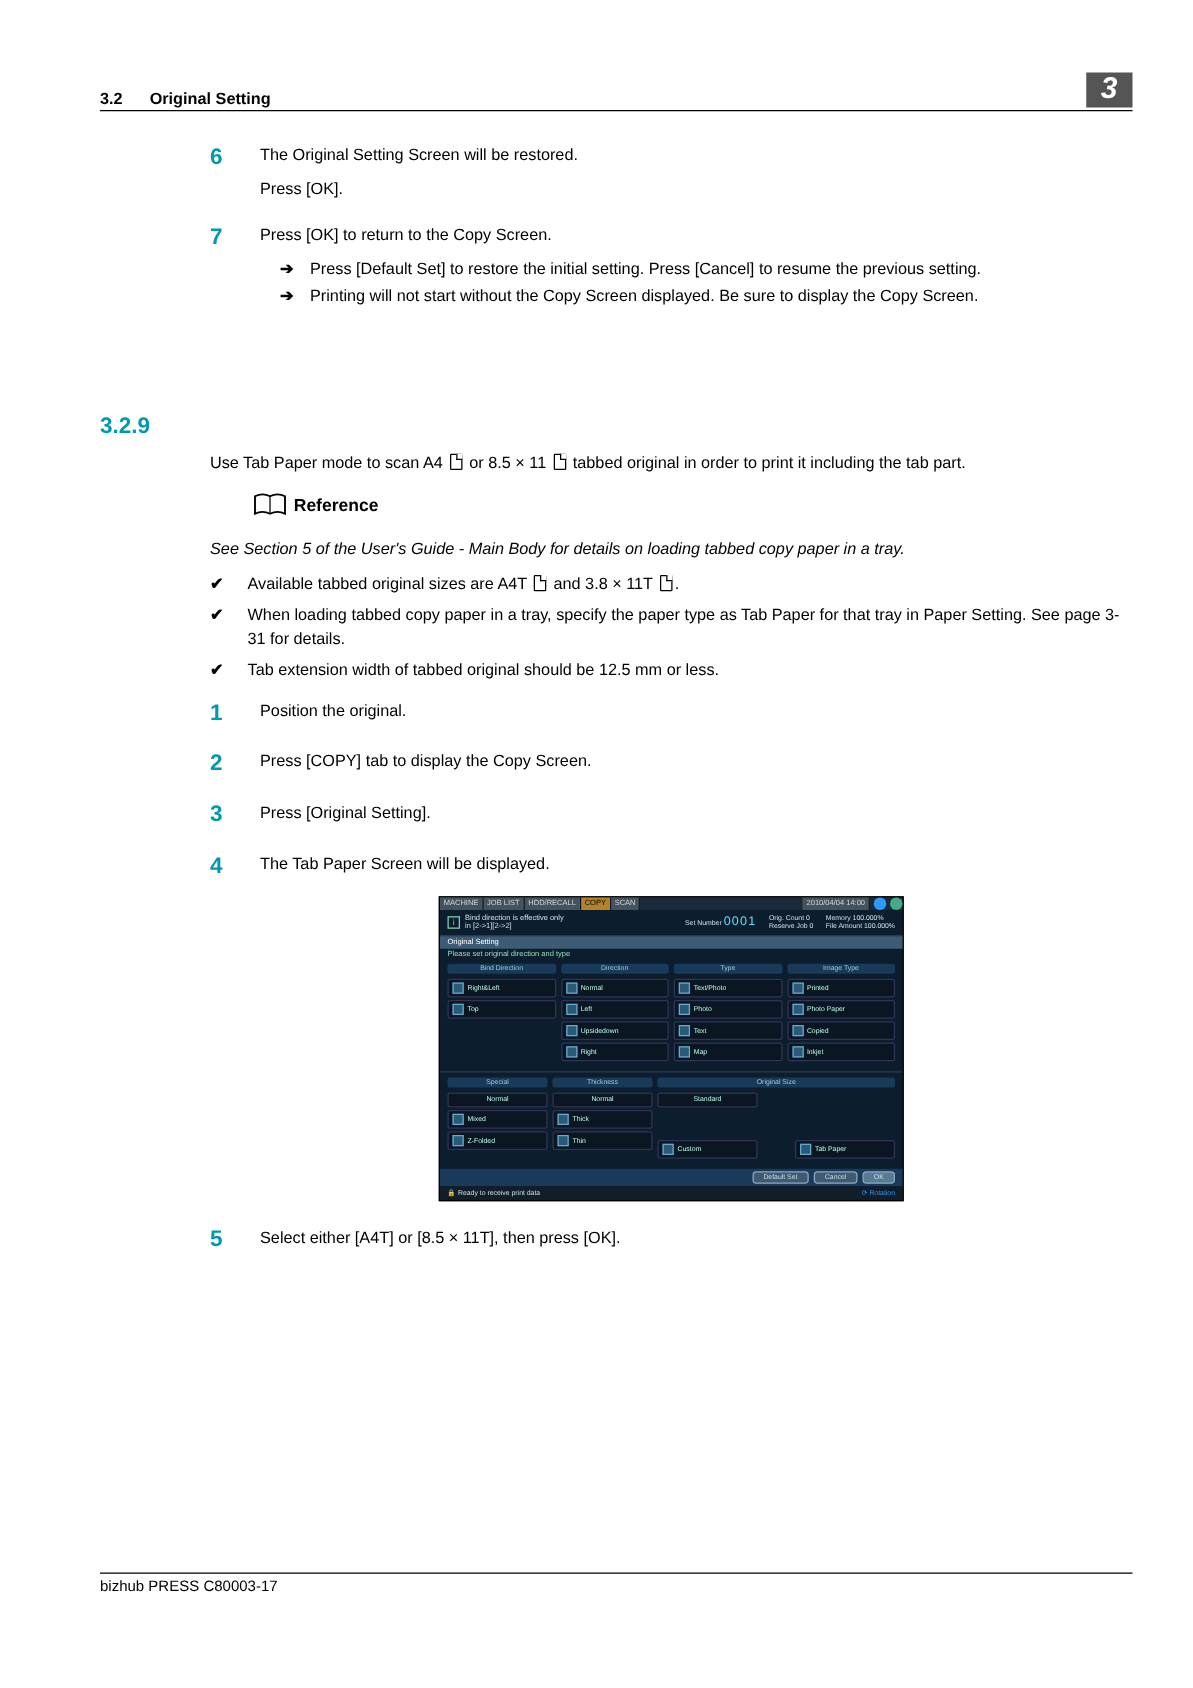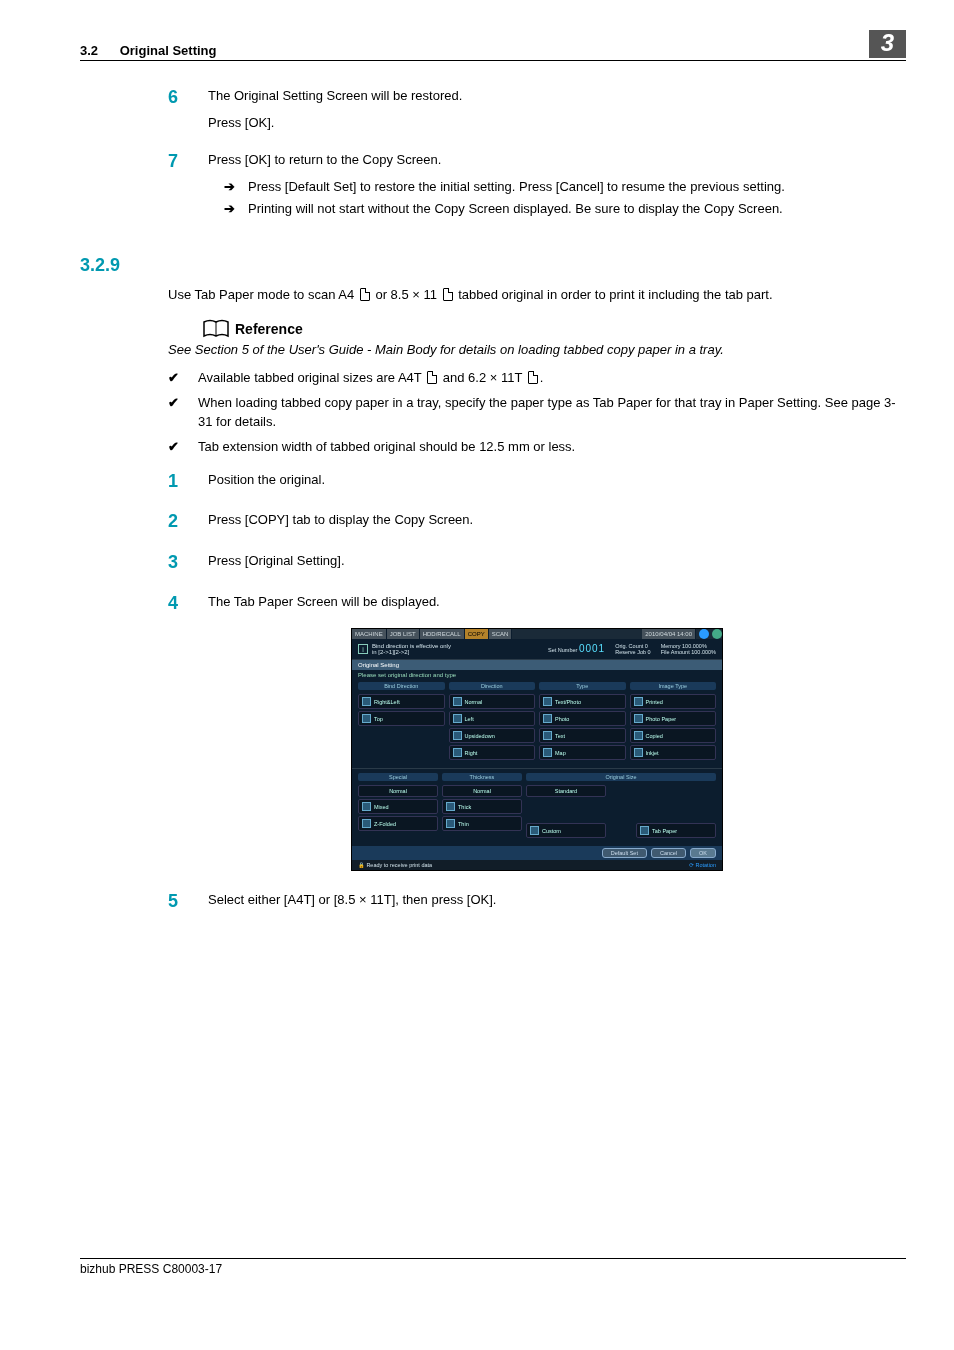--- a/index.html
+++ b/index.html
@@ -16,20 +16,21 @@
     min-height: 1300px;
     position: relative;
   }
   .hdr {
     display: flex;
     align-items: flex-end;
     justify-content: space-between;
     border-bottom: 1px solid #000;
     padding-bottom: 2px;
     margin-bottom: 26px;
+    margin-top: 28px;
   }
   .hdr-left {
     font-weight: bold;
     font-size: 13px;
   }
   .hdr-left .secno { margin-right: 18px; }
   .hdr-right {
     background: #555;
     color: #fff;
     font-style: italic;
@@ -68,32 +69,33 @@
   .section-heading {
     display: flex;
     margin: 32px 0 10px 0;
   }
   .section-heading .secnum {
     width: 88px;
     flex: 0 0 88px;
     font-size: 18px;
     font-weight: bold;
     color: #0099b0;
+    margin-top: 47px;
   }
   .section-heading .sectitle {
     font-size: 18px;
     font-weight: bold;
   }
   .usepara { margin-bottom: 14px; line-height: 1.45; }
   .ref-hdr {
     display: flex;
     align-items: center;
     font-weight: bold;
     font-size: 14px;
-    margin-bottom: 2px;
+    margin-bottom: 16px;
     padding-left: 35px;
   }
   .ref-icon {
     width: 26px;
     height: 20px;
     margin-right: 6px;
     display: inline-flex;
   }
   .ref-text {
     font-style: italic;
@@ -274,21 +276,21 @@
           <path d="M13 3 L13 17" stroke="#000" stroke-width="1"></path>
         </svg>
       </span>
       <span>Reference</span>
     </div>
     <p class="ref-text">See Section 5 of the User's Guide - Main Body for details on loading tabbed copy paper in a tray.</p>
 
     <div class="bullet-line">
       <span class="check">✔</span>
       <span>
-        <span>Available tabbed original sizes are A4T </span><span class="page-icon"></span><span> and 6.2 × 11T </span><span class="page-icon"></span><span>.</span>
+        <span>Available tabbed original sizes are A4T </span><span class="page-icon"></span><span> and 3.8 × 11T </span><span class="page-icon"></span><span>.</span>
       </span>
     </div>
     <div class="bullet-line">
       <span class="check">✔</span>
       <span>When loading tabbed copy paper in a tray, specify the paper type as Tab Paper for that tray in Paper Setting. See page 3-31 for details.</span>
     </div>
     <div class="bullet-line" style="margin-bottom:14px;">
       <span class="check">✔</span>
       <span>Tab extension width of tabbed original should be 12.5 mm or less.</span>
     </div>

